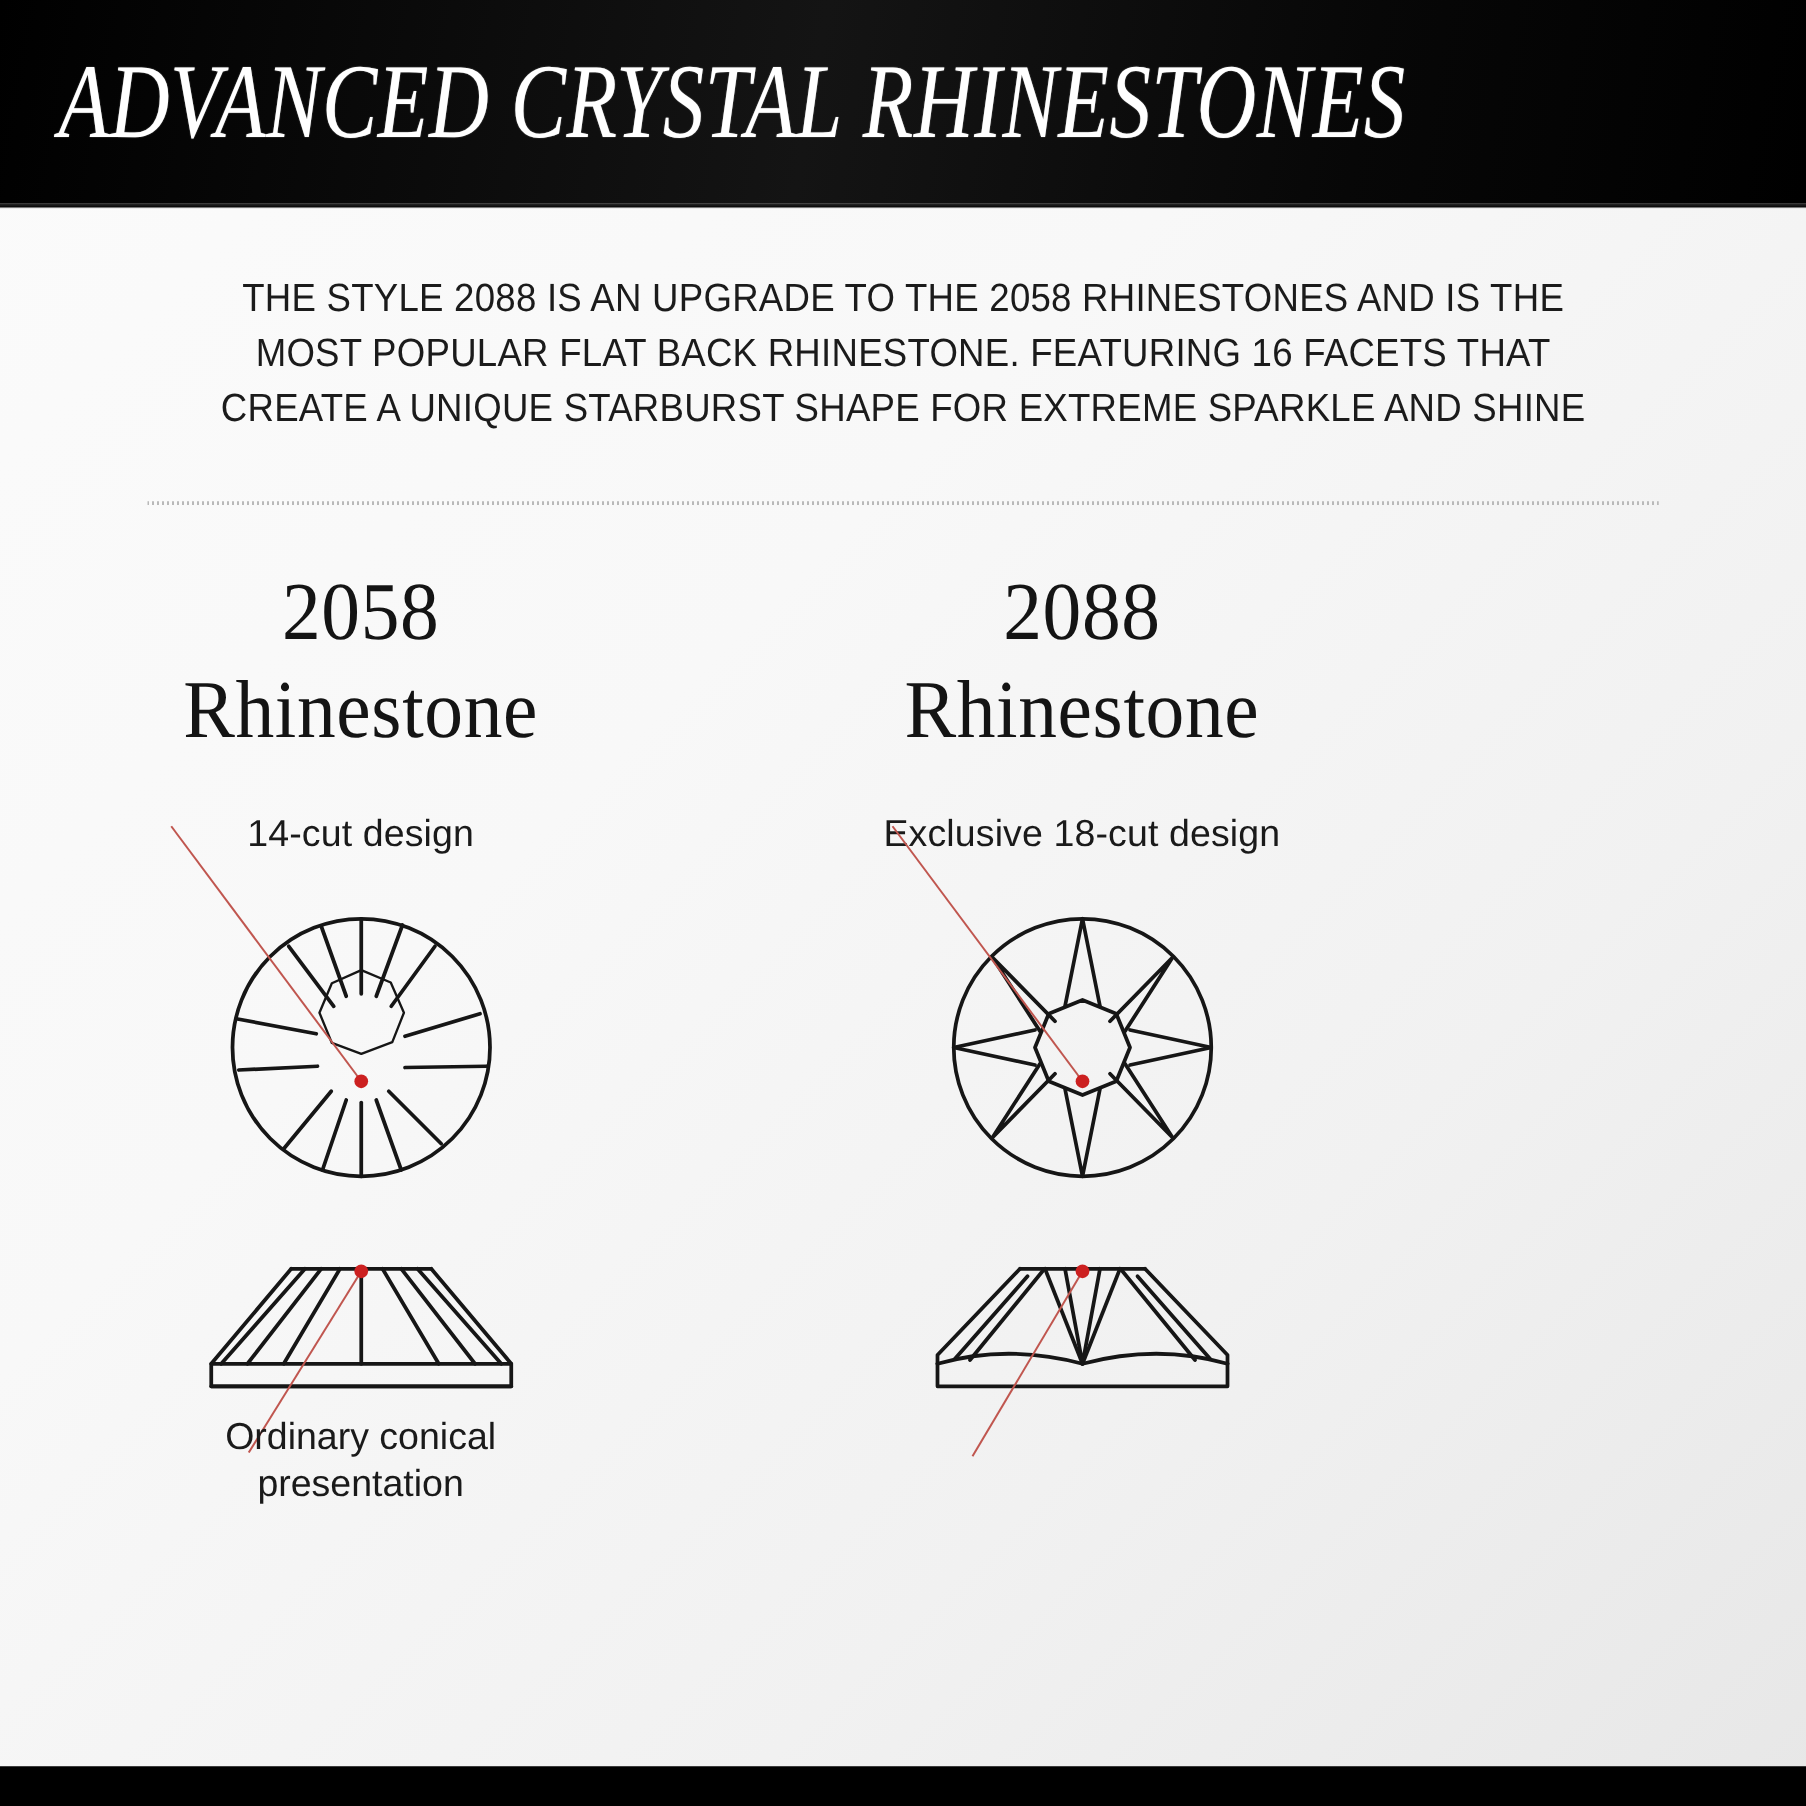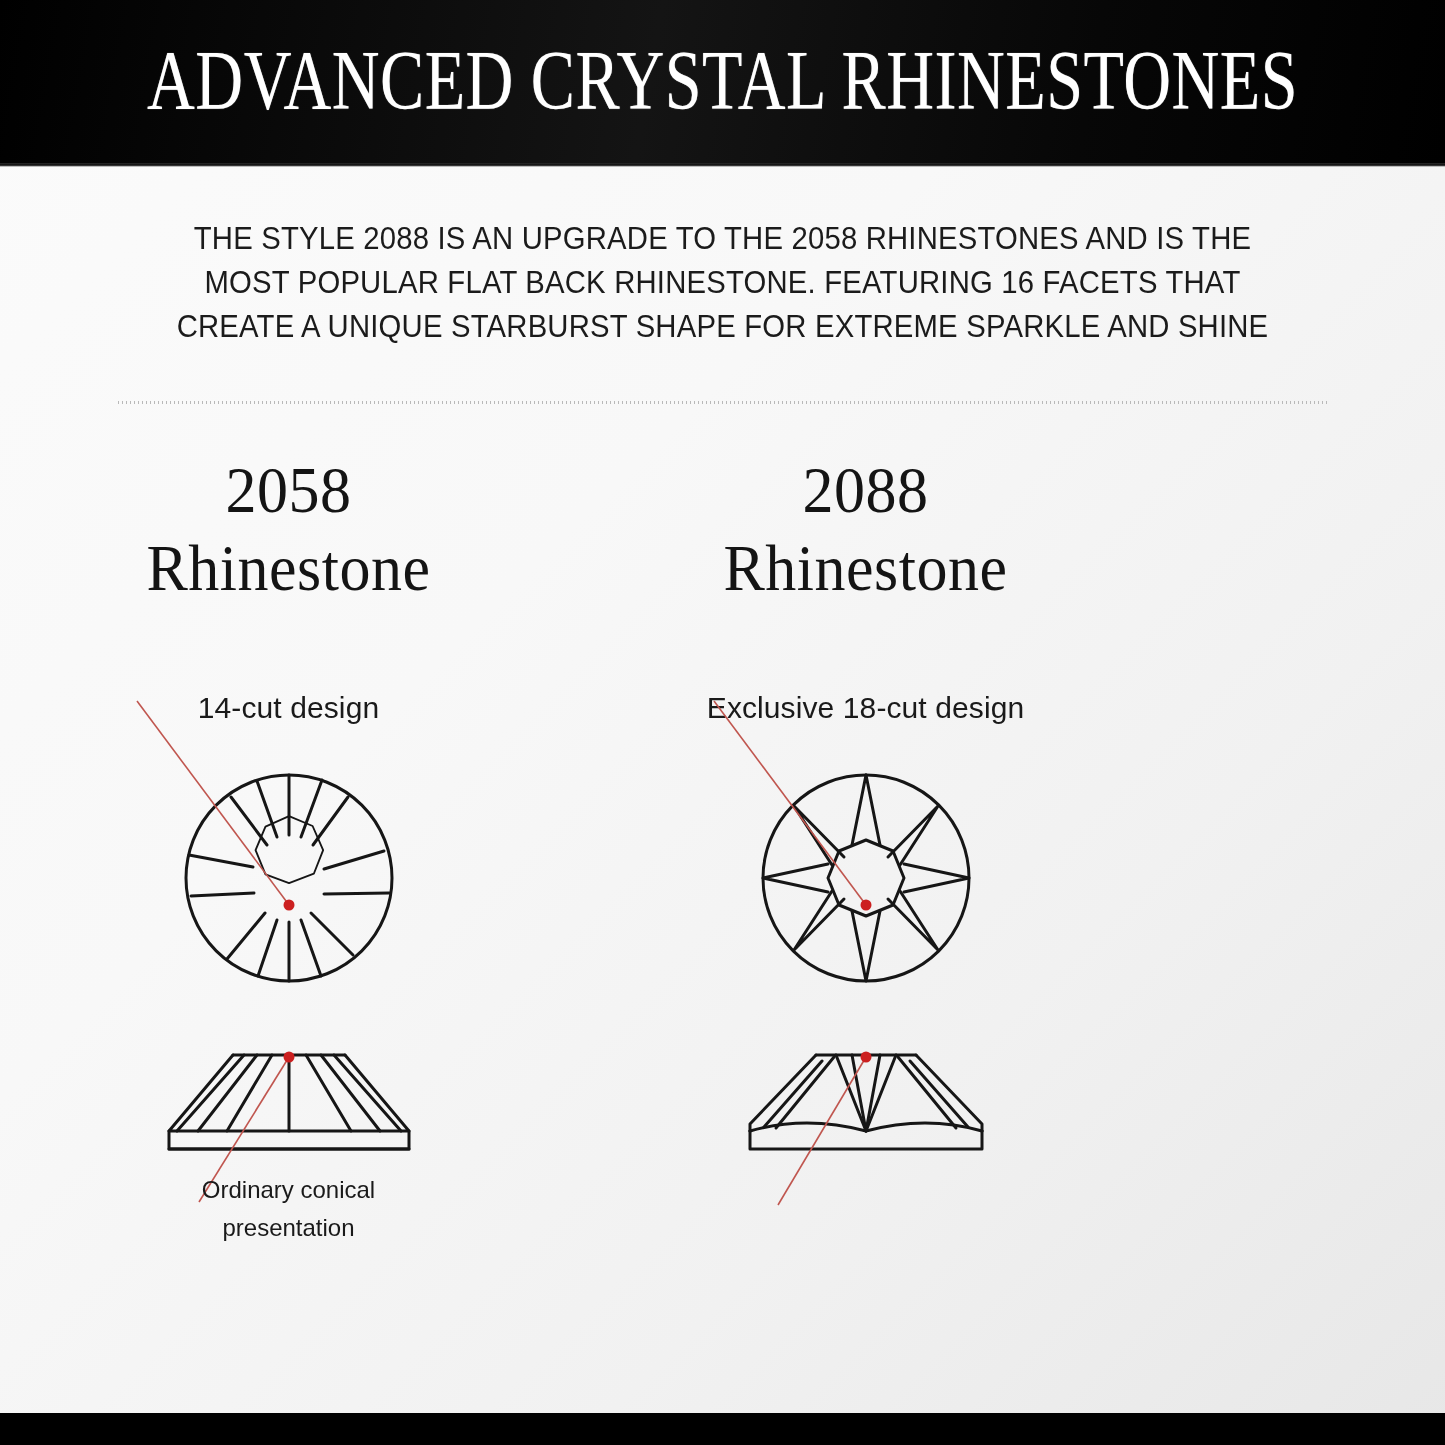--- a/index.html
+++ b/index.html
@@ -19,21 +19,22 @@
 
   
   .header-bar {
     position:absolute;
     top:0; left:0;
     width:1445px;
     height:163px;
     background:linear-gradient(100deg,#000000 0%,#141414 45%,#070707 75%,#000000 100%);
     display:flex;
     align-items:center;
-    justify-content:center;
+    justify-content:flex-start;
+    font-style:italic;
   }
   .header-title {
     font-family:"Liberation Serif", serif;
     color:#ffffff;
     font-size:72px;
     letter-spacing:0.5px;
     font-weight:400;
     transform:scaleX(0.92) scaleY(1.18);
     transform-origin:center center;
     white-space:nowrap;
@@ -92,42 +93,42 @@
     line-height:74px;
     font-weight:400;
     letter-spacing:0.5px;
     transform:scaleY(1.06);
   }
   .col-title .num { display:block; }
   .col-title .word { display:block; }
 
   
   .cut-label {
-    margin-top:88px;
+    margin-top:48px;
     text-align:center;
     font-size:30px;
     color:#1a1a1a;
     letter-spacing:0.1px;
   }
 
   
   .face-wrap {
     margin-top:8px;
     display:flex;
     justify-content:center;
   }
   .side-wrap {
     margin-top:44px;
     display:flex;
     justify-content:center;
   }
   .caption {
     margin-top:14px;
     text-align:center;
-    font-size:24px;
+    font-size:30px;
     line-height:38px;
     color:#1a1a1a;
     white-space:pre-line;
   }
 
   
   .footer-bar {
     position:absolute;
     left:0; bottom:0;
     width:1445px;

